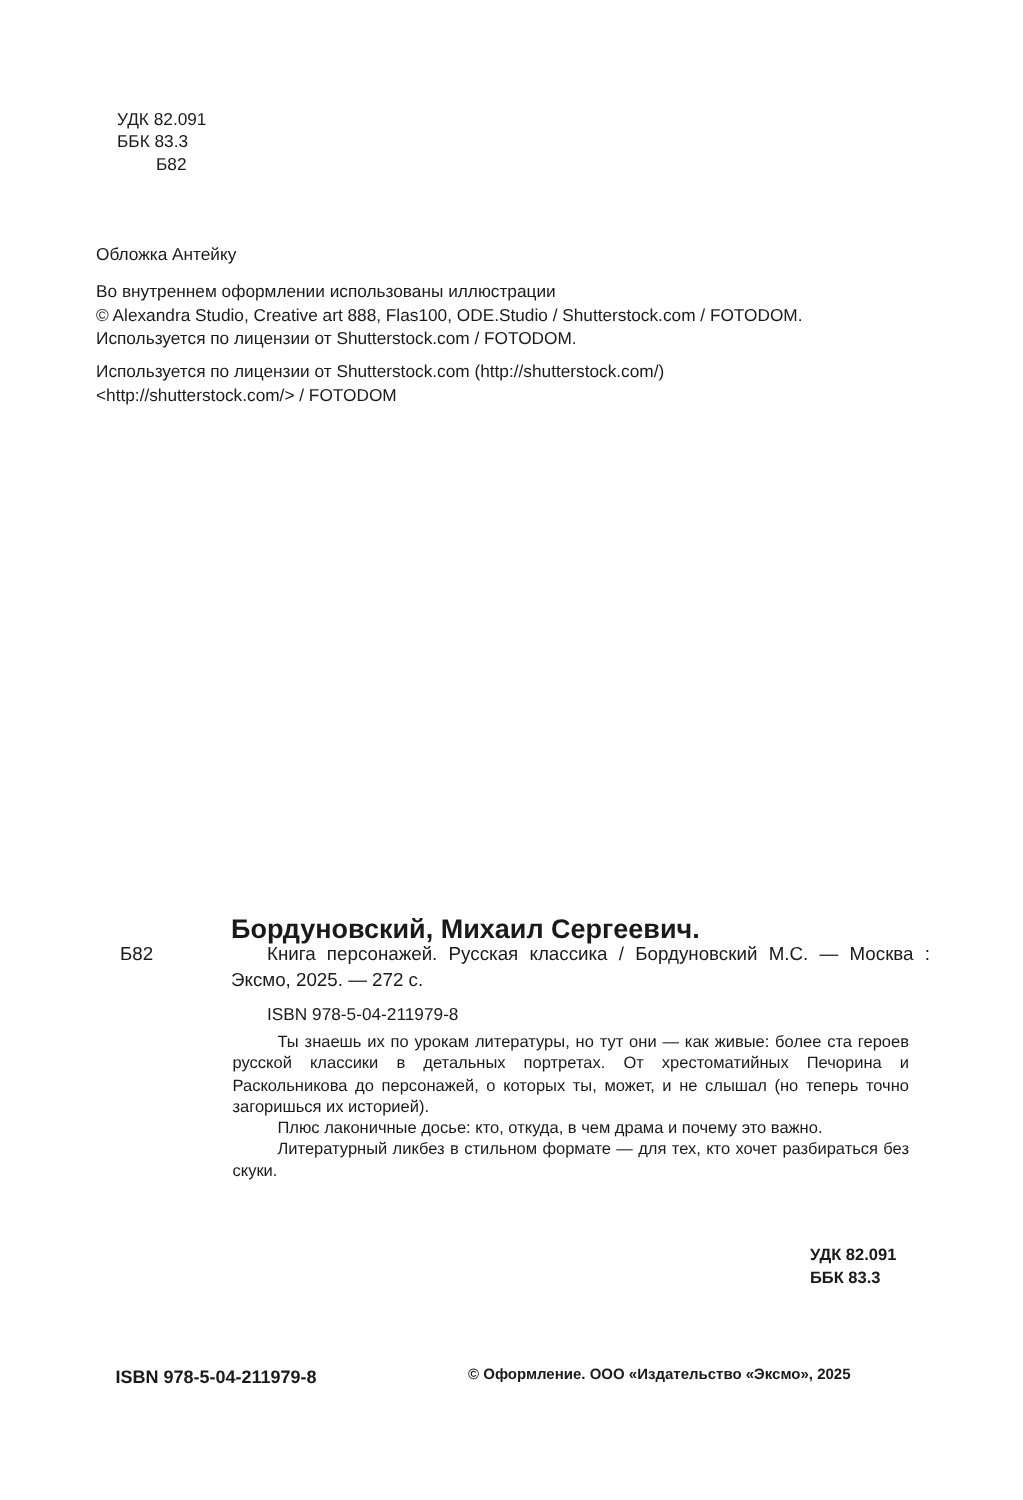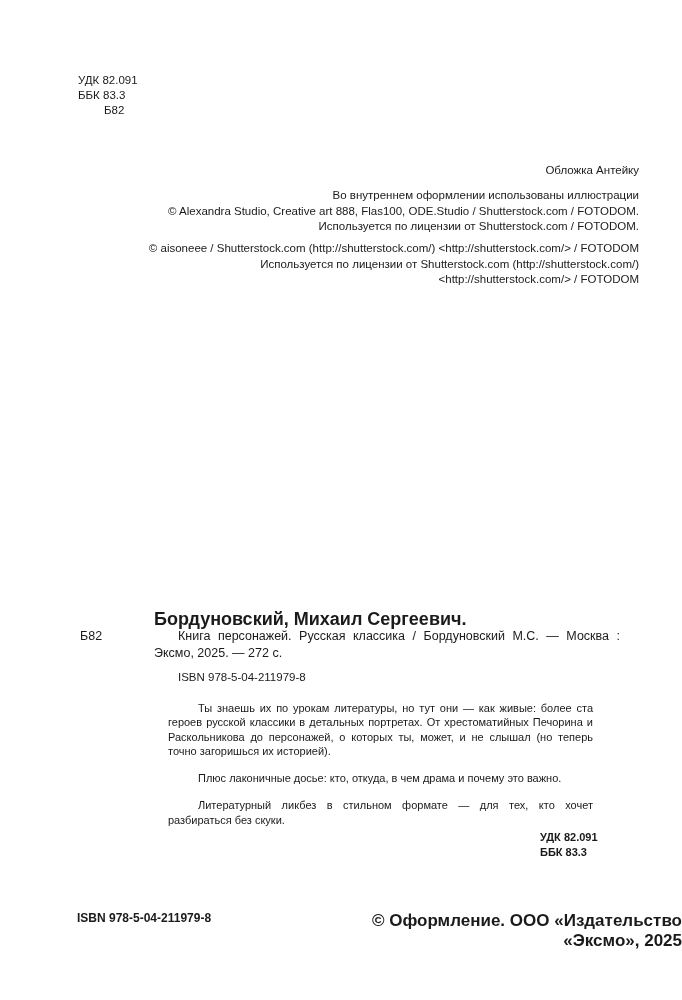--- a/index.html
+++ b/index.html
@@ -4,55 +4,54 @@
   <style>
     html, body { margin: 0; padding: 0; background: #ffffff; }
     body {
       width: 682px; height: 1000px; position: relative; overflow: hidden;
       font-family: "Liberation Sans", "DejaVu Sans", sans-serif;
       color: #1a1a1a;
     }
     .abs { position: absolute; }
     .codes { left: 78px; top: 73px; font-size: 11.5px; line-height: 15px; }
     .codes .b82 { padding-left: 26px; }
-    .center-block { left: 76px; width: 563px; text-align: right; font-size: 11.5px; line-height: 15.5px; }
+    .center-block { left: 64px; width: 563px; text-align: left; font-size: 11.5px; line-height: 15.5px; }
     .cover { top: 163px; }
     .illus { top: 188px; }
     .stock { top: 241px; }
     .biblio { left: 80px; top: 611px; width: 540px; font-size: 12.5px; line-height: 17px; }
     .biblio .author { padding-left: 74px; font-weight: bold; font-size: 18px; }
     .biblio .row { display: flex; }
     .biblio .code { width: 74px; flex: none; }
     .biblio .desc { text-indent: 24px; text-align: justify; }
     .biblio .isbn { padding-left: 98px; font-size: 11.5px; margin-top: 7px; }
     .annot { left: 155px; top: 688px; width: 451px; font-size: 11px; line-height: 14.3px; text-align: justify; }
-    .annot p { margin: 13px; text-indent: 30px; }
+    .annot p { margin: 0; text-indent: 30px; }
     .udk-right { left: 540px; top: 830px; font-weight: bold; font-size: 11px; line-height: 14.5px; }
     .footer-isbn { left: 77px; top: 911px; font-weight: bold; font-size: 12px; }
-    .footer-copy { left: 312px; top: 911px; font-weight: bold; font-size: 17px; text-align: right; }
+    .footer-copy { left: 312px; top: 911px; font-weight: bold; font-size: 10px; text-align: right; }
   </style>
 </head>
 <body>
 
 <div class="abs codes">
   <div>УДК 82.091</div>
   <div>ББК 83.3</div>
   <div class="b82">Б82</div>
 </div>
 
 <div class="abs center-block cover">Обложка Антейку</div>
 
 <div class="abs center-block illus">
   <div>Во внутреннем оформлении использованы иллюстрации</div>
   <div>© Alexandra Studio, Creative art 888, Flas100, ODE.Studio / Shutterstock.com / FOTODOM.</div>
   <div>Используется по лицензии от Shutterstock.com / FOTODOM.</div>
 </div>
 
 <div class="abs center-block stock">
-  <div>© aisoneee / Shutterstock.com (http://shutterstock.com/) &lt;http://shutterstock.com/&gt; / FOTODOM</div>
   <div>Используется по лицензии от Shutterstock.com (http://shutterstock.com/)</div>
   <div>&lt;http://shutterstock.com/&gt; / FOTODOM</div>
 </div>
 
 <div class="abs biblio">
   <div class="author">Бордуновский, Михаил Сергеевич.</div>
   <div class="row">
     <div class="code">Б82</div>
     <div class="desc">Книга персонажей. Русская классика / Бордуновский М.С. — Москва : Эксмо, 2025. — 272 с.</div>
   </div>

